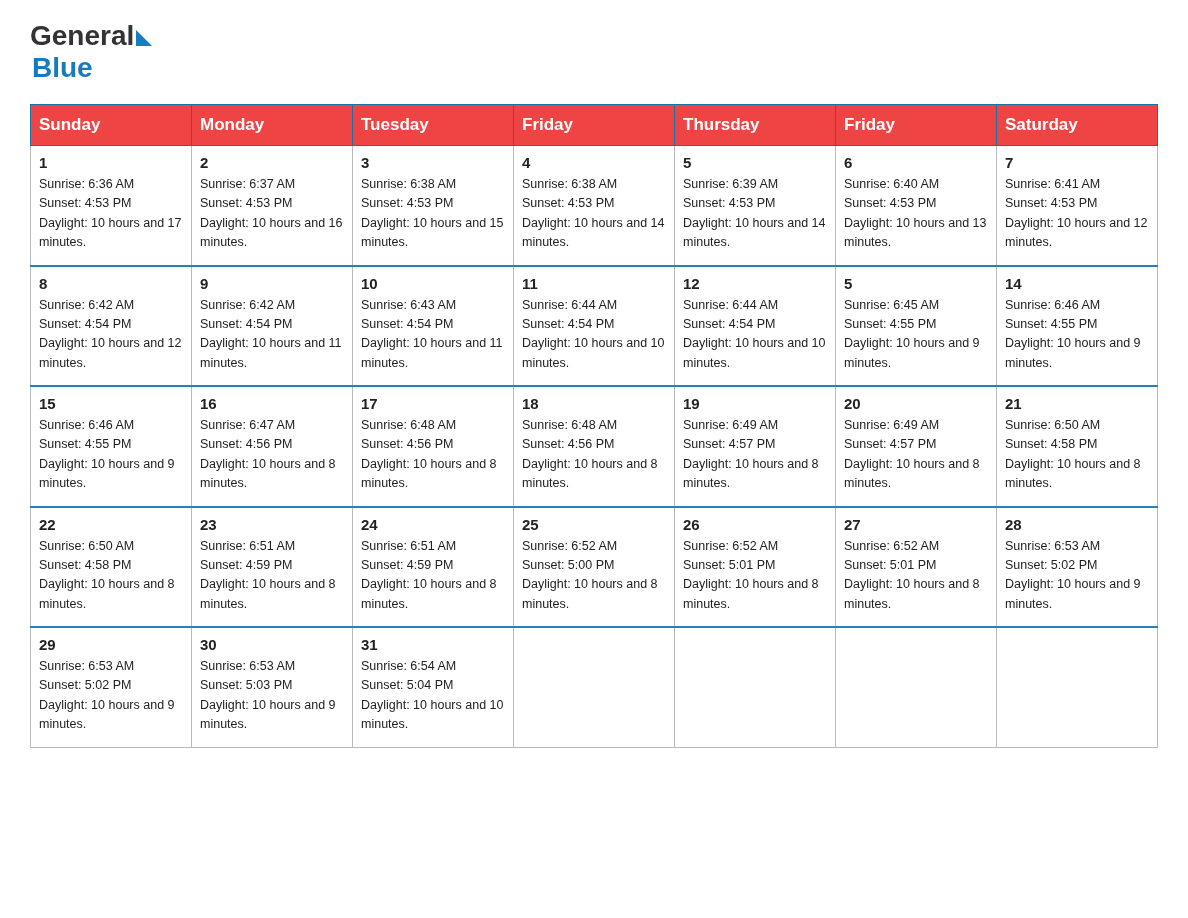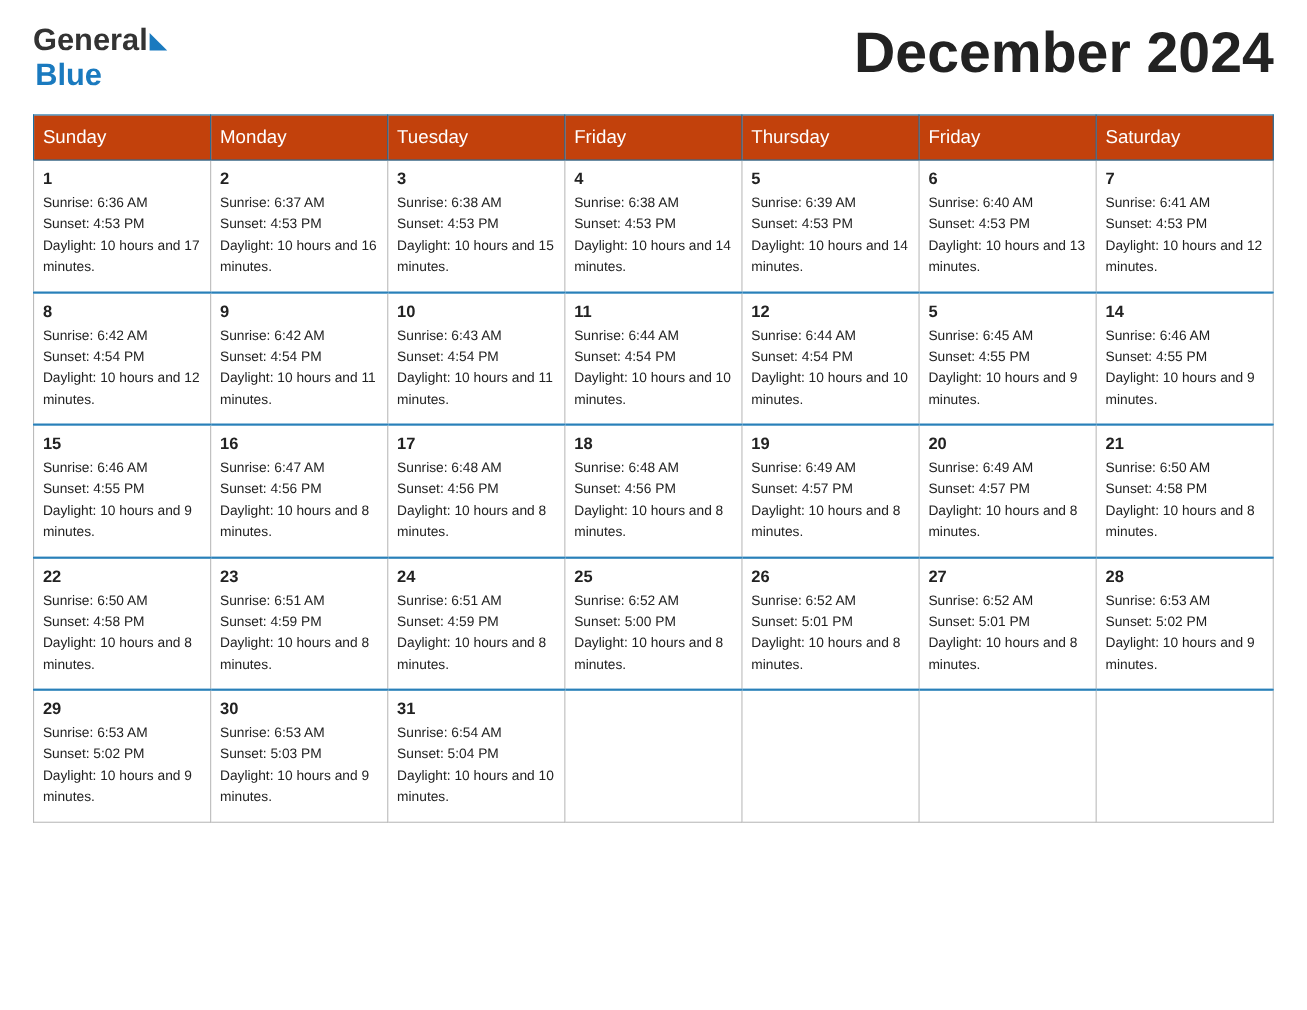--- a/index.html
+++ b/index.html
@@ -61,24 +61,24 @@
       font-size: 22px;
       color: #555;
       margin-top: 4px;
     }
     .calendar {
       width: 100%;
       border-collapse: collapse;
       border: 1px solid #aaa;
     }
     .calendar th {
-      background-color: #c2410c;
+      background-color: #ef4444;
       color: #fff;
       font-size: 17px;
-      font-weight: normal;
+      font-weight: bold;
       padding: 10px 8px;
       text-align: left;
       border: 1px solid #1a6fa3;
     }
     .calendar td {
       vertical-align: top;
       padding: 8px 8px 12px 8px;
       border: 1px solid #bbb;
       width: 14.28%;
       font-size: 13px;
@@ -111,21 +111,20 @@
   <div class="logo">
     <div class="logo-wrapper">
       <div class="logo-line1">
         <span class="logo-text-general">General</span>
         <div class="logo-triangle"></div>
       </div>
       <div class="logo-line2">Blue</div>
     </div>
   </div>
   <div class="title-section">
-    <div class="month-title">December 2024</div>
   </div>
 </div>
 
 <table class="calendar">
   <thead>
     <tr>
       <th>Sunday</th>
       <th>Monday</th>
       <th>Tuesday</th>
       <th>Friday</th>

